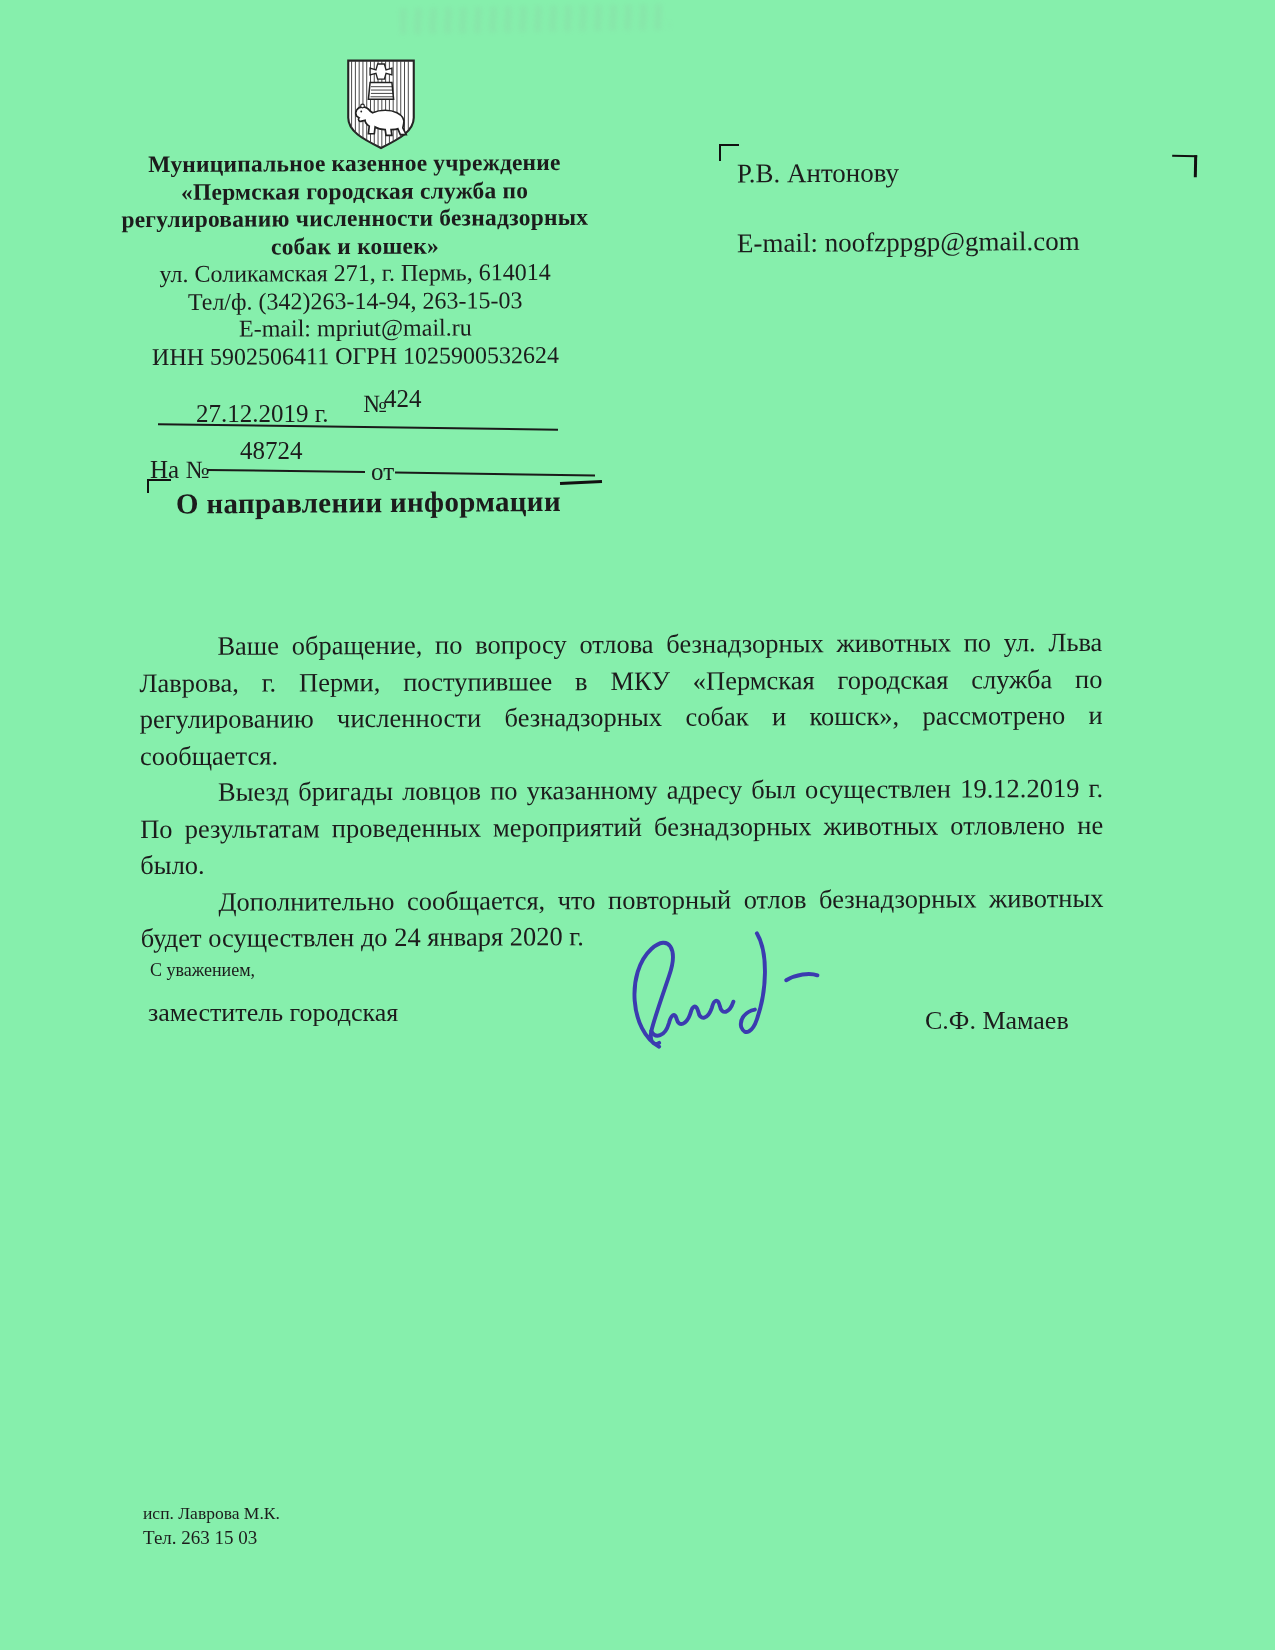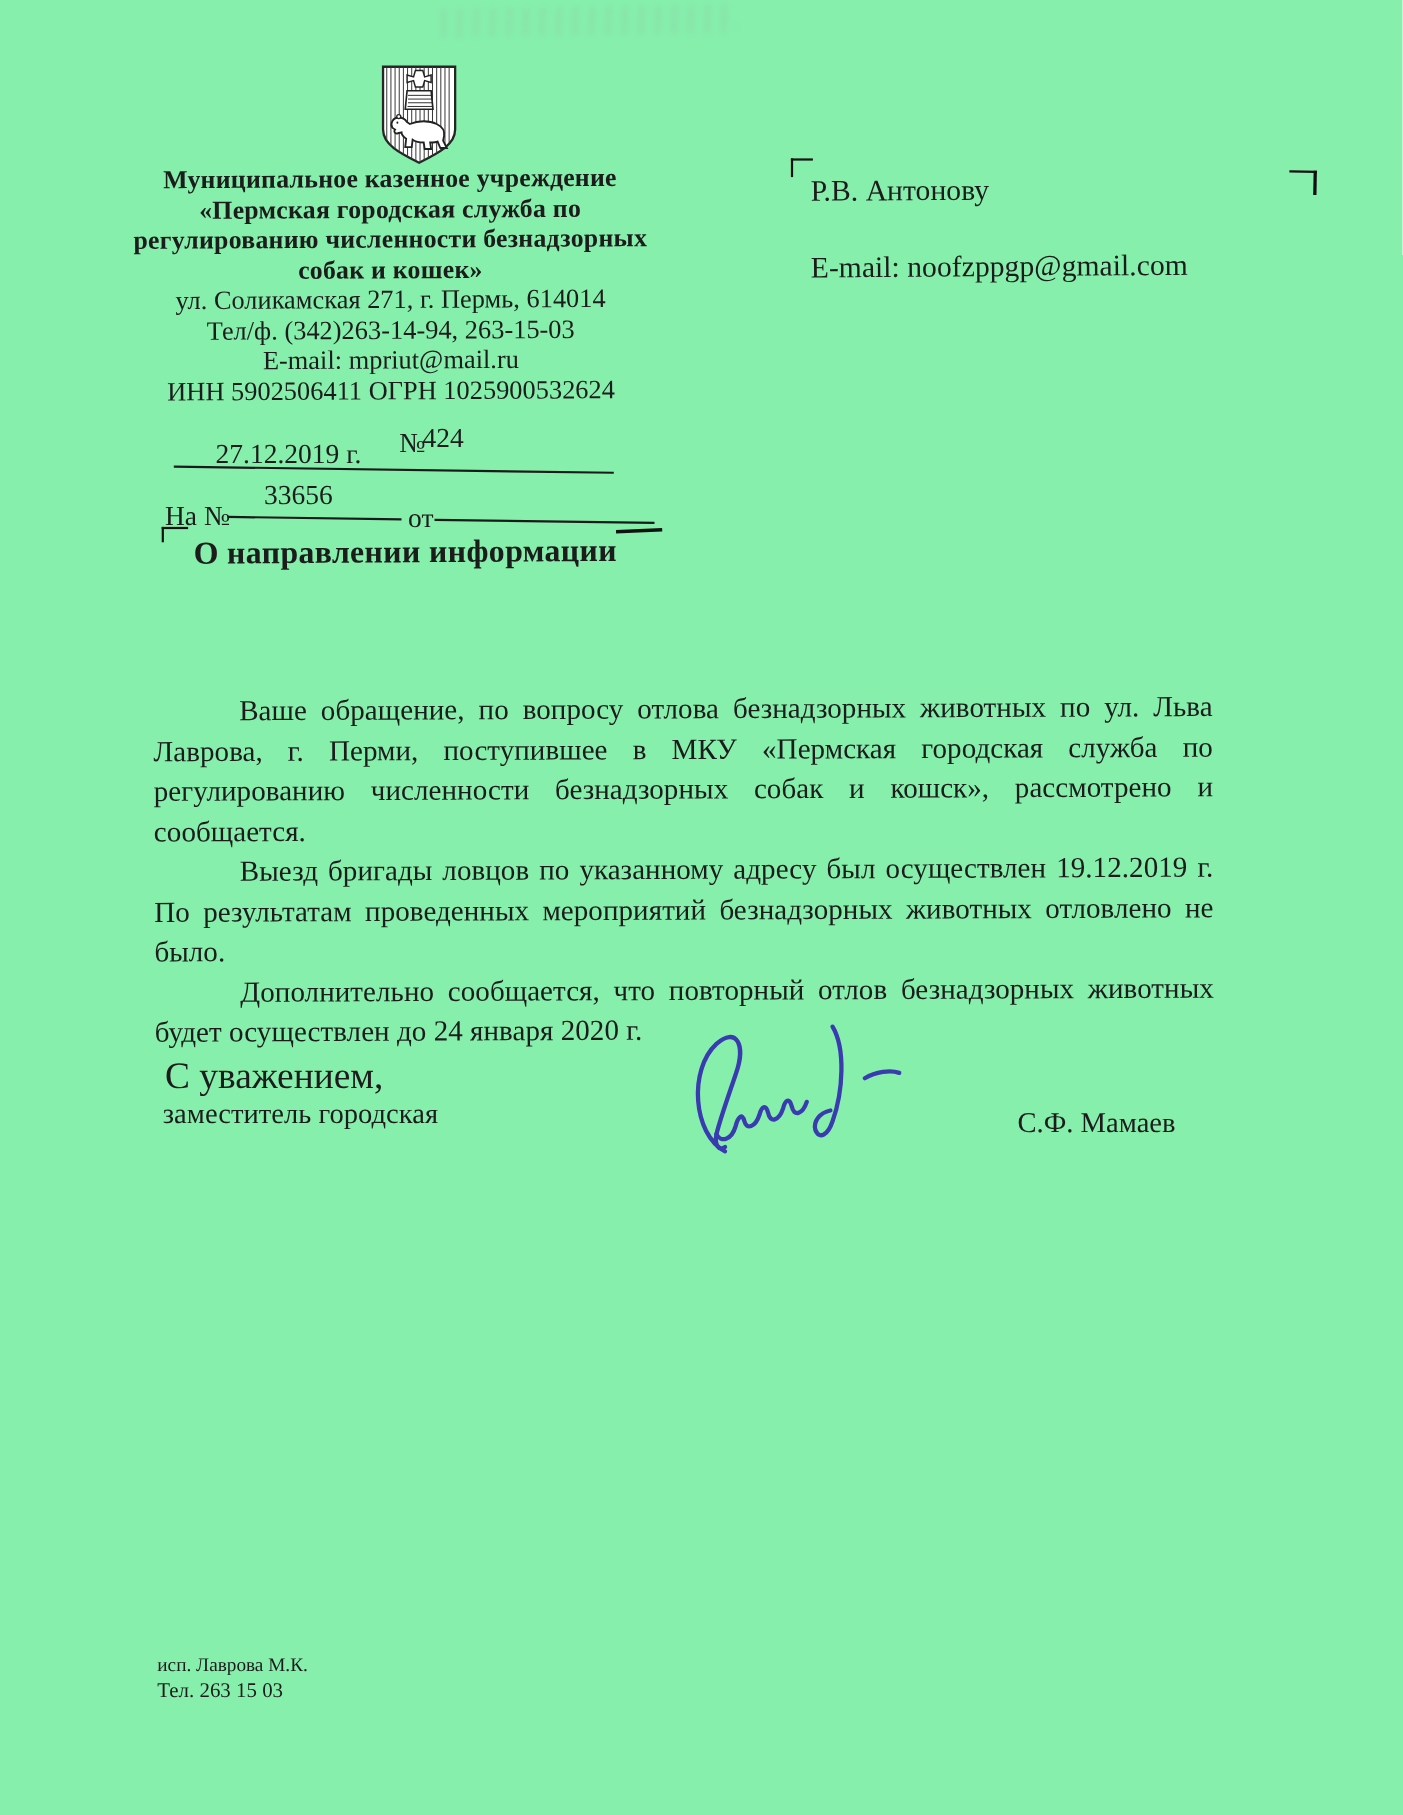--- a/index.html
+++ b/index.html
@@ -58,21 +58,21 @@
   }
   
   .body-text {
     position: absolute; left: 140px; top: 626px; width: 963px;
     font-size: 26.5px; line-height: 36.5px;
     text-align: justify;
     transform: rotate(-0.25deg);
   }
   .body-text p { text-indent: 78px; margin: 0; }
   
-  .closing { position: absolute; left: 150px; top: 960px; font-size: 34px; }
+  .closing { position: absolute; left: 150px; top: 960px; font-size: 18px; }
   .position-title { position: absolute; left: 148px; top: 998px; font-size: 26px; }
   .signature { position: absolute; left: 622px; top: 920px; width: 215px; height: 140px; }
   .signer-name { position: absolute; left: 925px; top: 1006px; font-size: 26px; }
   
   .executor { position: absolute; left: 143px; top: 1503px; font-size: 17.5px; }
   .executor-phone { position: absolute; left: 143px; top: 1527px; font-size: 19px; }
 </style>
 </head>
 <body>
 
@@ -137,21 +137,21 @@
   <div class="corner corner-recipient"></div>
   <div class="corner corner-topright"></div>
   <div class="recipient-name">Р.В. Антонову</div>
   <div class="recipient-email">E-mail: noofzppgp@gmail.com</div>
 
   <div class="ref ref-date">27.12.2019 г.</div>
   <div class="ref ref-no-label">№</div>
   <div class="ref ref-no">424</div>
   <div class="rule rule-1"></div>
   <div class="ref ref-na-label">На №</div>
-  <div class="ref ref-incoming">33656</div>
+  <div class="ref ref-incoming">48724</div>
   <div class="rule rule-2a"></div>
   <div class="ref ref-ot-label">от</div>
   <div class="rule rule-2b"></div>
 
   <div class="corner corner-subject"></div>
   <div class="corner dash-subject-right"></div>
   <div class="subject">О направлении информации</div>
 
   <div class="body-text">
     <p>Ваше обращение, по вопросу отлова безнадзорных животных по ул. Льва Лаврова, г. Перми, поступившее в МКУ «Пермская городская служба по регулированию численности безнадзорных собак и кошск», рассмотрено и сообщается.</p>

